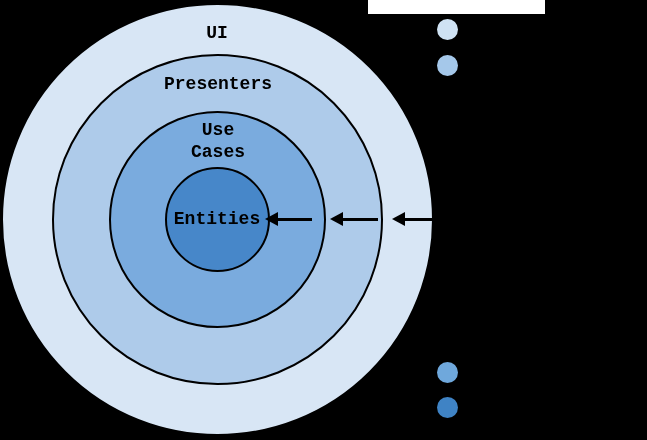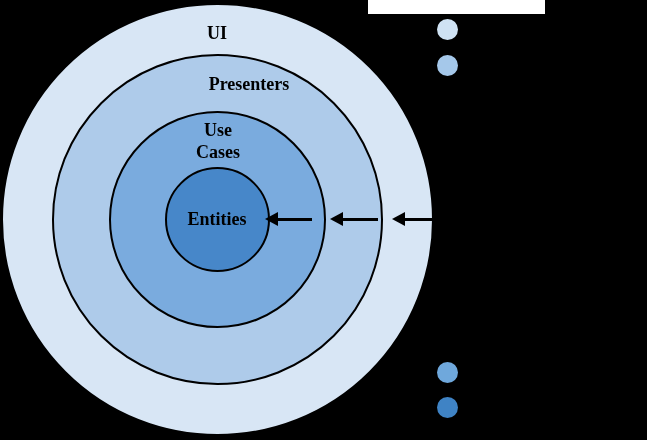--- a/index.html
+++ b/index.html
@@ -1,21 +1,21 @@
 <!DOCTYPE html>
 <html><head>
 <meta charset="utf-8">
 <style>
   html, body { margin: 0; padding: 0; background: #000; }
   .canvas {
     position: relative;
     width: 545px;
     height: 440px;
     overflow: hidden;
-    font-family: Liberation Serif, serif;
+    font-family: Liberation Mono, monospace;
   }
   .strip { position: absolute; }
   .strip.top { left: 368px; top: 0; width: 279px; height: 14px; }
   .strip.right { left: 625px; top: 0; width: 22px; height: 355px; }
 
   .ring {
     position: absolute;
     border: 2px solid #000;
     border-radius: 50%;
     box-sizing: border-box;
@@ -29,21 +29,21 @@
     position: absolute;
     transform: translateX(-50%);
     color: #000;
     font-weight: bold;
     font-size: 18px;
     line-height: 22px;
     text-align: center;
     white-space: pre-line;
   }
   .label-ui         { left: 217px; top: 22px; }
-  .label-presenters { left: 218px; top: 73px; margin-left: 31px; }
+  .label-presenters { left: 218px; top: 73px; }
   .label-usecases   { left: 218px; top: 119px; }
   .label-entities   { left: 217px; top: 208px; }
 
   .arrow { position: absolute; top: 212px; height: 14px; }
   .arrow-1 { left: 265px; width: 47px; }
   .arrow-2 { left: 330px; width: 48px; }
   .arrow-3 { left: 392px; width: 41px; }
   .arrow .head {
     position: absolute; left: 0; top: 0;
     width: 0; height: 0;

